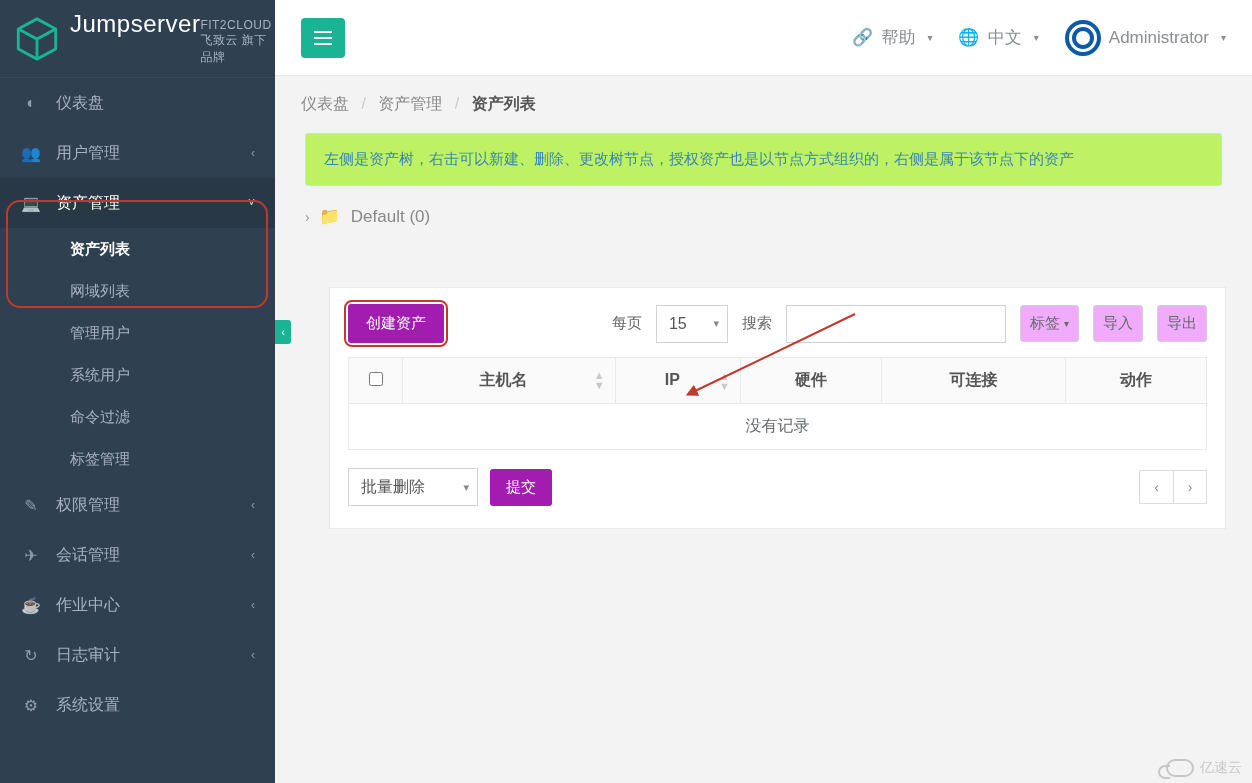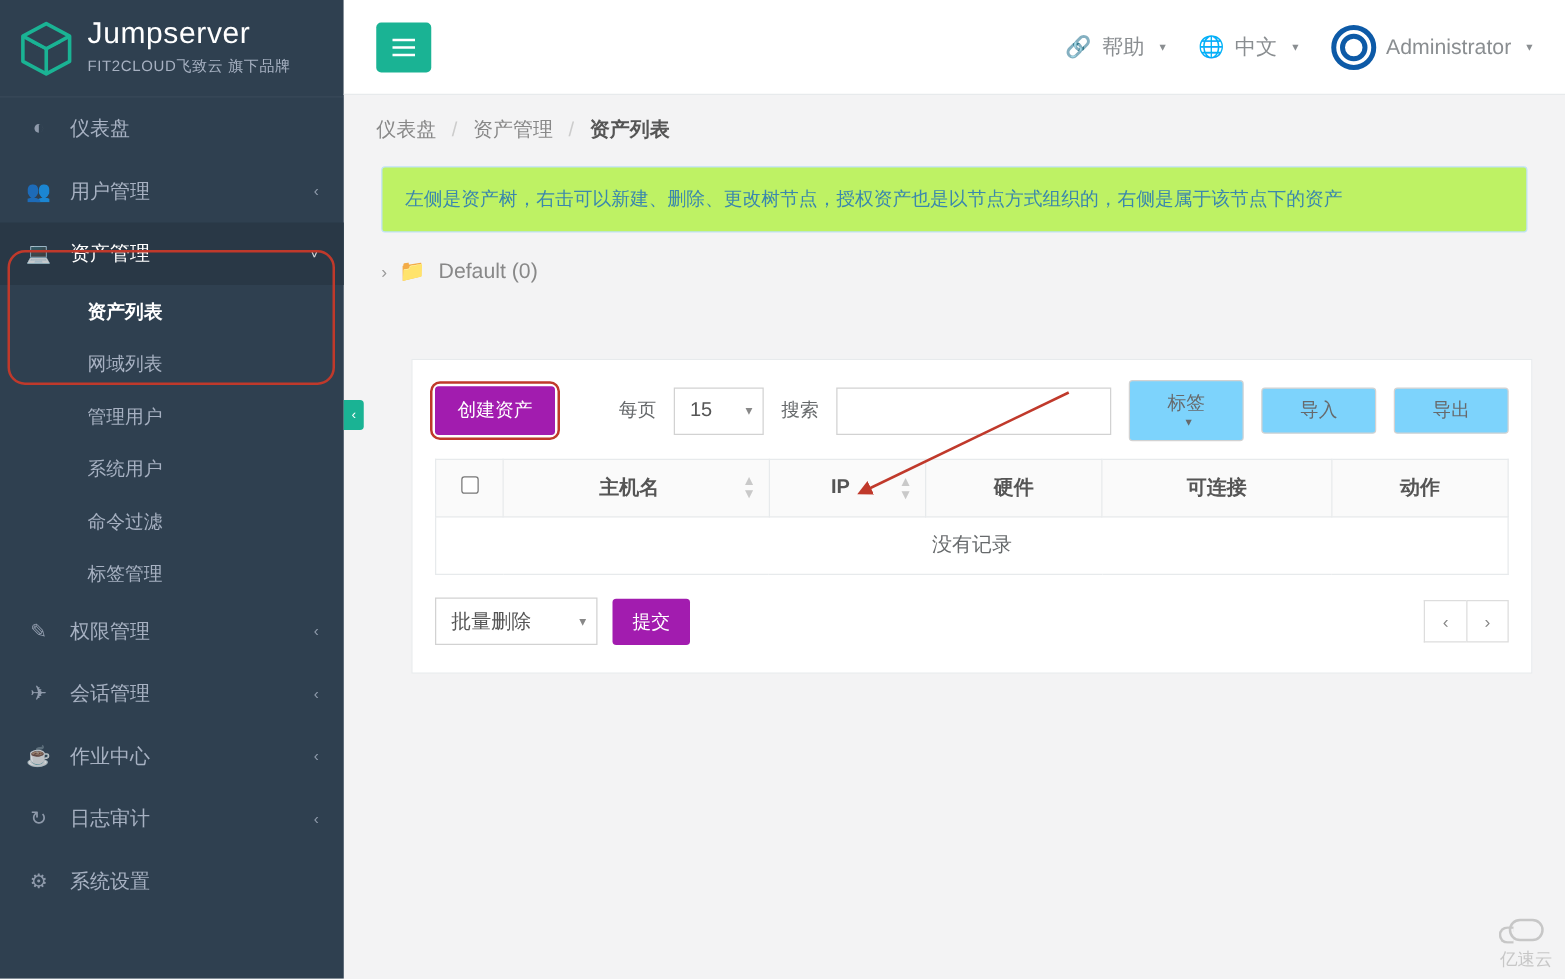--- a/index.html
+++ b/index.html
@@ -17,21 +17,21 @@
   
   .sidebar {
     position: absolute; left:0; top:0; width:275px; height:783px;
     background:#2f4050; color:#a7b1c2;
   }
   .logo-row {
     display:flex; align-items:center; padding:10px 14px; height:78px;
     border-bottom:1px solid rgba(255,255,255,0.05);
   }
   .logo-svg { width:46px; height:46px; flex:0 0 46px; margin-right:10px;}
-  .logo-text { display:flex; flex-direction:column; }
+  .logo-text { display:flex; flex-direction:row; }
   .logo-title { color:#fff; font-size:24px; font-weight:500; letter-spacing:0.5px; line-height:1;}
   .logo-sub   { color:#a7b1c2; font-size:12px; margin-top:6px; letter-spacing:0.5px;}
   .nav-item {
     display:flex; align-items:center; height:50px; padding:0 20px;
     font-size:16px; color:#a7b1c2; cursor:pointer;
   }
   .nav-item .nav-icon { width:22px; display:inline-flex; justify-content:center; margin-right:14px; opacity:0.8;}
   .nav-item .nav-label { flex:1; }
   .nav-item .chev { font-size:12px; opacity:0.8;}
   .nav-item.active { background:#293846; color:#fff;}
@@ -85,21 +85,21 @@
     background:#1ab394; color:#fff; display:flex;align-items:center;justify-content:center;
     border-top-right-radius:3px;border-bottom-right-radius:3px; font-size:11px; cursor:pointer;
   }
 
   .panel{
     background:#fff; border:1px solid #e7eaec; margin:60px 0 0 28px; padding:16px 18px 22px 18px;
   }
   .toolbar{ display:flex; align-items:center; gap:14px; margin-bottom:14px;}
   .btn{ display:inline-flex;align-items:center;justify-content:center;cursor:pointer;border-radius:3px;font-size:15px;}
   .btn-primary{ background:#a21caf;color:#fff;padding:10px 18px;}
-  .btn-outline{ background:#7dd3fc;color:#676a6c;border:1px solid #d2d2d2;padding:8px 30px;flex-direction:column;}
+  .btn-outline{ background:#f0abfc;color:#676a6c;border:1px solid #d2d2d2;padding:8px 9px;}
   .hl-create{ outline:2px solid #c0392b; outline-offset:2px; border-radius:4px;}
   .toolbar .spacer{flex:1;}
   .lbl{ color:#676a6c; font-size:15px;}
   .select{
     border:1px solid #d2d2d2;height:38px;padding:0 28px 0 12px;background:#fff;
     display:inline-flex;align-items:center;position:relative;min-width:72px;font-size:16px;color:#555;
   }
   .select::after{content:"▾";position:absolute;right:8px;color:#888;font-size:11px;}
   .select.wide{min-width:130px;}
   .search-input{ border:1px solid #d2d2d2;height:38px;width:220px;padding:0 10px;font-size:15px;}
@@ -114,21 +114,21 @@
   .empty-row td{ color:#888;}
 
   .panel-footer{ display:flex; align-items:center; margin-top:18px;}
   .pager{ margin-left:auto; display:flex;}
   .pager .pbtn{ width:34px;height:34px;border:1px solid #ddd;background:#fff;display:flex;align-items:center;justify-content:center;color:#888;cursor:pointer;}
   .pager .pbtn:first-child{border-right:none;}
 
   
   .arrow-svg{ position:absolute; left:400px; top:230px; width:190px; height:100px; pointer-events:none;}
 
-  .watermark{ position:absolute; right:10px; bottom:6px; color:#c7c7c7; font-size:14px; display:flex; align-items:center; gap:6px;flex-direction:column;}
+  .watermark{ position:absolute; right:10px; bottom:6px; color:#c7c7c7; font-size:14px; display:flex; align-items:center; gap:6px;}
   .watermark .wm-ico{ width:28px;height:18px;border:2px solid #c7c7c7;border-radius:10px;position:relative;}
   .watermark .wm-ico::before{content:"";position:absolute;left:-10px;top:4px;width:10px;height:10px;border:2px solid #c7c7c7;border-right:none;border-radius:10px 0 0 10px;}
 </style>
 </head>
 <body>
 
 <aside class="sidebar">
   <div class="logo-row">
     <svg class="logo-svg" viewBox="0 0 64 64">
       <g fill="none" stroke="#1ab394" stroke-width="4" stroke-linejoin="round">

